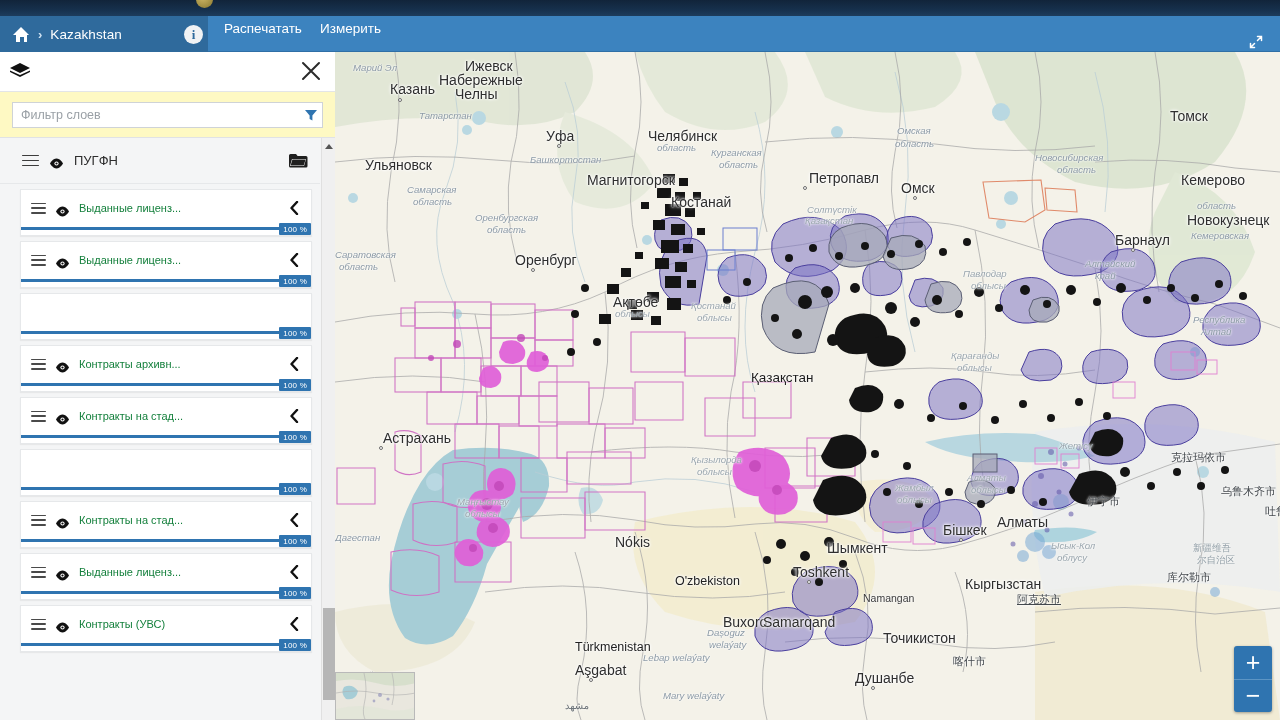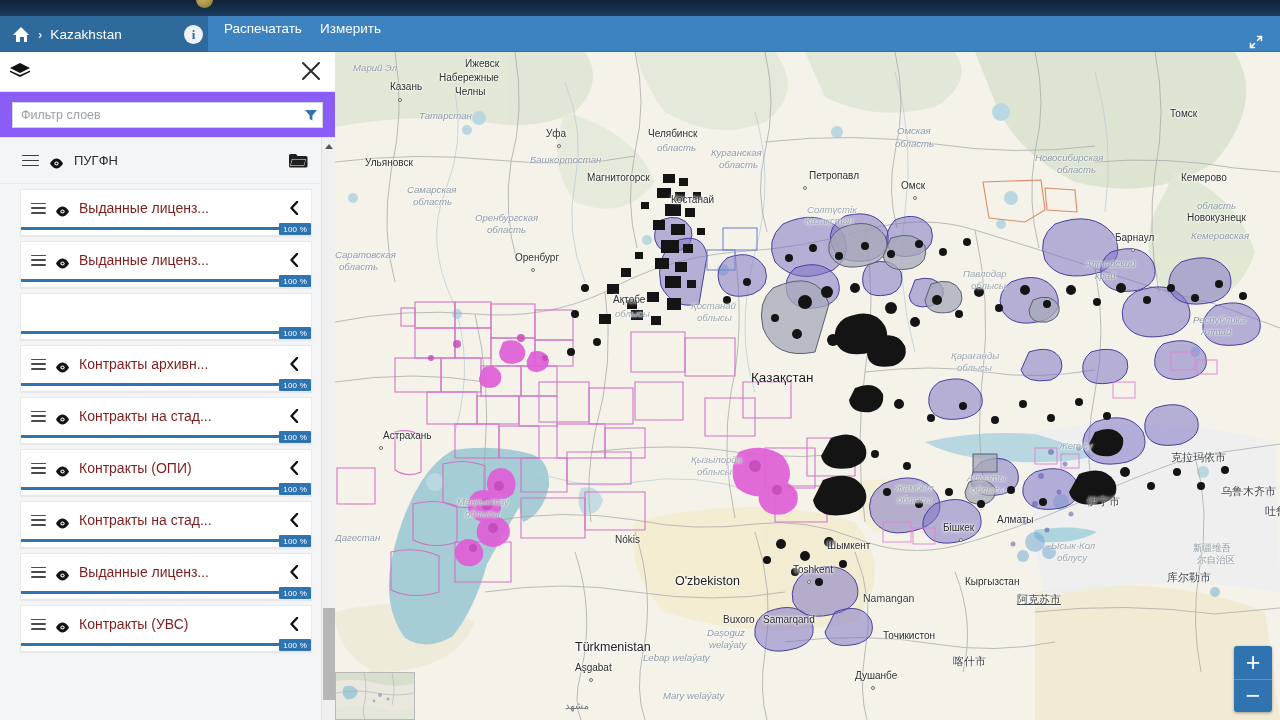--- a/index.html
+++ b/index.html
@@ -42,21 +42,21 @@
   .expand-ic { position:absolute; right:16px; top:18px; width:16px; height:16px; cursor:pointer; }
   .expand-ic svg { display:block; }
 
   
   .map { position:absolute; left:335px; top:52px; width:945px; height:668px;
      overflow:hidden; background:#f2f1e8; }
   .map svg { display:block; position:absolute; left:0; top:0; }
 
   .mlabel { position:absolute; white-space:nowrap; pointer-events:none;
      font-family:"Liberation Sans", sans-serif; }
-  .lb-city  { color:#2e2e2e; font-size:10px; text-shadow:0 0 3px #fff,0 0 2px #fff,0 0 4px #fff; }
+  .lb-city  { color:#2e2e2e; font-size:14px; text-shadow:0 0 3px #fff,0 0 2px #fff,0 0 4px #fff; }
   .lb-cityS { color:#3a3a3a; font-size:10.5px; text-shadow:0 0 3px #fff,0 0 2px #fff; }
   .lb-cityB { color:#202020; font-size:12.5px; text-shadow:0 0 3px #fff,0 0 2px #fff,0 0 4px #fff; }
   .lb-reg   { color:#8c9aa6; font-size:9.6px; font-style:italic;
               text-shadow:0 0 3px #fff,0 0 2px #fff; }
   .lb-regK  { color:#9aa6ae; font-size:9.6px; font-style:italic;
               text-shadow:0 0 3px #fff,0 0 2px #fff; }
   .lb-cn    { color:#43484d; font-size:11px; text-shadow:0 0 3px #fff,0 0 2px #fff; }
   .lb-cnS   { color:#93a0a8; font-size:9.5px; text-shadow:0 0 3px #fff; }
   .lb-ar    { color:#6d7479; font-size:10px; text-shadow:0 0 3px #fff; }
   .lb-ctr   { color:#1c1c1c; font-size:13.5px; text-shadow:0 0 4px #fff,0 0 2px #fff; }
@@ -79,21 +79,21 @@
   .panel { position:absolute; left:0; top:52px; width:335px; height:668px;
      background:#f4f5f6; border-right:1px solid #d7dade; }
   .panel-head { position:absolute; left:0; top:0; width:335px; height:40px;
      background:#fff; border-bottom:1px solid #e3e5e7;
      display:flex; align-items:center; }
   .layers-ic { position:absolute; left:9px; top:10px; width:22px; height:20px; }
   .closeX { position:absolute; right:12px; top:7px; width:24px; height:24px;
      cursor:pointer; }
 
   .filterwrap { position:absolute; left:0; top:40px; width:335px; height:46px;
-     background:#8b5cf6; border-bottom:1px solid #e0e2e5;
+     background:#fef9c3; border-bottom:1px solid #e0e2e5;
      display:flex; align-items:center; padding:0 12px; }
   .filterbox { position:relative; flex:1; height:26px; border:1px solid #cfd3d7;
      background:#fff; display:flex; align-items:center; }
   .filterbox input { border:0; outline:0; flex:1; height:24px; padding:0 8px;
      font-size:12.5px; color:#3a3a3a; font-family:"Liberation Sans",sans-serif;
      background:transparent; }
   .filterbox input::placeholder { color:#9aa0a6; }
   .funnel { width:22px; display:flex; align-items:center; justify-content:center;
      cursor:pointer; }
 
@@ -104,21 +104,21 @@
 
   .grp { background:#f4f5f6; }
   .grp-row { display:flex; align-items:center; height:46px; padding:0 12px 0 14px;
      gap:10px; background:#f4f5f6; border-bottom:1px solid #e6e8ea; }
   .grp-row.sub { padding-left:22px; }
   .grp-name { flex:1; font-size:13px; color:#2d2d2d; }
 
   .layer { margin:5px 8px 5px 20px; background:#fff; border:1px solid #e6e8ea;
      box-shadow:0 1px 1px rgba(0,0,0,.05); position:relative; height:47px; }
   .layer-row { display:flex; align-items:center; height:36px; padding:0 10px 0 10px; gap:9px; }
-  .layer-name { flex:1; font-size:14px; color:#7f1d1d; white-space:nowrap;
+  .layer-name { flex:1; font-size:11px; color:#15803d; white-space:nowrap;
      overflow:hidden; text-overflow:ellipsis; }
   .lt-chev { width:14px; display:flex; align-items:center; justify-content:center;
      cursor:pointer; }
 
   .slider { position:absolute; left:0; right:0; bottom:0; height:11px; }
   .slider .track { position:absolute; left:0; right:0; top:3px; height:3px;
      background:#2f74b0; }
   .slider .badge { position:absolute; right:0; top:-1px; height:12px;
      background:#2f74b0; color:#fff; font-size:8px; padding:0 4px;
      display:flex; align-items:center; border-radius:1px; letter-spacing:.2px; }
@@ -815,39 +815,20 @@
     <path d="M8 1 L2.5 7 L8 13" stroke="#111" stroke-width="2.4" fill="none" stroke-linecap="round" stroke-linejoin="round"></path>
   </svg>
                 </span>
        </div>
        <div class="slider">
          <div class="track"></div>
          <div class="badge">100 %</div>
        </div>
             </div>
             <div class="layer">
-              <div class="layer-row">
-         <span class="ham">
-                  <i></i>
-                  <i></i>
-                  <i></i>
-                </span>
-                <span class="eye">
-  <svg width="15" height="11" viewBox="0 0 15 11">
-    <path d="M7.5 0.6C3.6 0.6 1 5.5 1 5.5s2.6 4.9 6.5 4.9S14 5.5 14 5.5 11.4 0.6 7.5 0.6z" fill="#111"></path>
-    <circle cx="7.5" cy="5.5" r="2.1" fill="#fff"></circle>
-                    <circle cx="7.5" cy="5.5" r="1.1" fill="#111"></circle>
-  </svg></span>
-         <span class="layer-name">Контракты (ОПИ)</span>
-         <span class="lt-chev">
-  <svg width="11" height="14" viewBox="0 0 11 14">
-    <path d="M8 1 L2.5 7 L8 13" stroke="#111" stroke-width="2.4" fill="none" stroke-linecap="round" stroke-linejoin="round"></path>
-  </svg>
-                </span>
-       </div>
        <div class="slider">
          <div class="track"></div>
          <div class="badge">100 %</div>
        </div>
             </div>
             <div class="layer">
               <div class="layer-row">
          <span class="ham">
                   <i></i>
                   <i></i>

